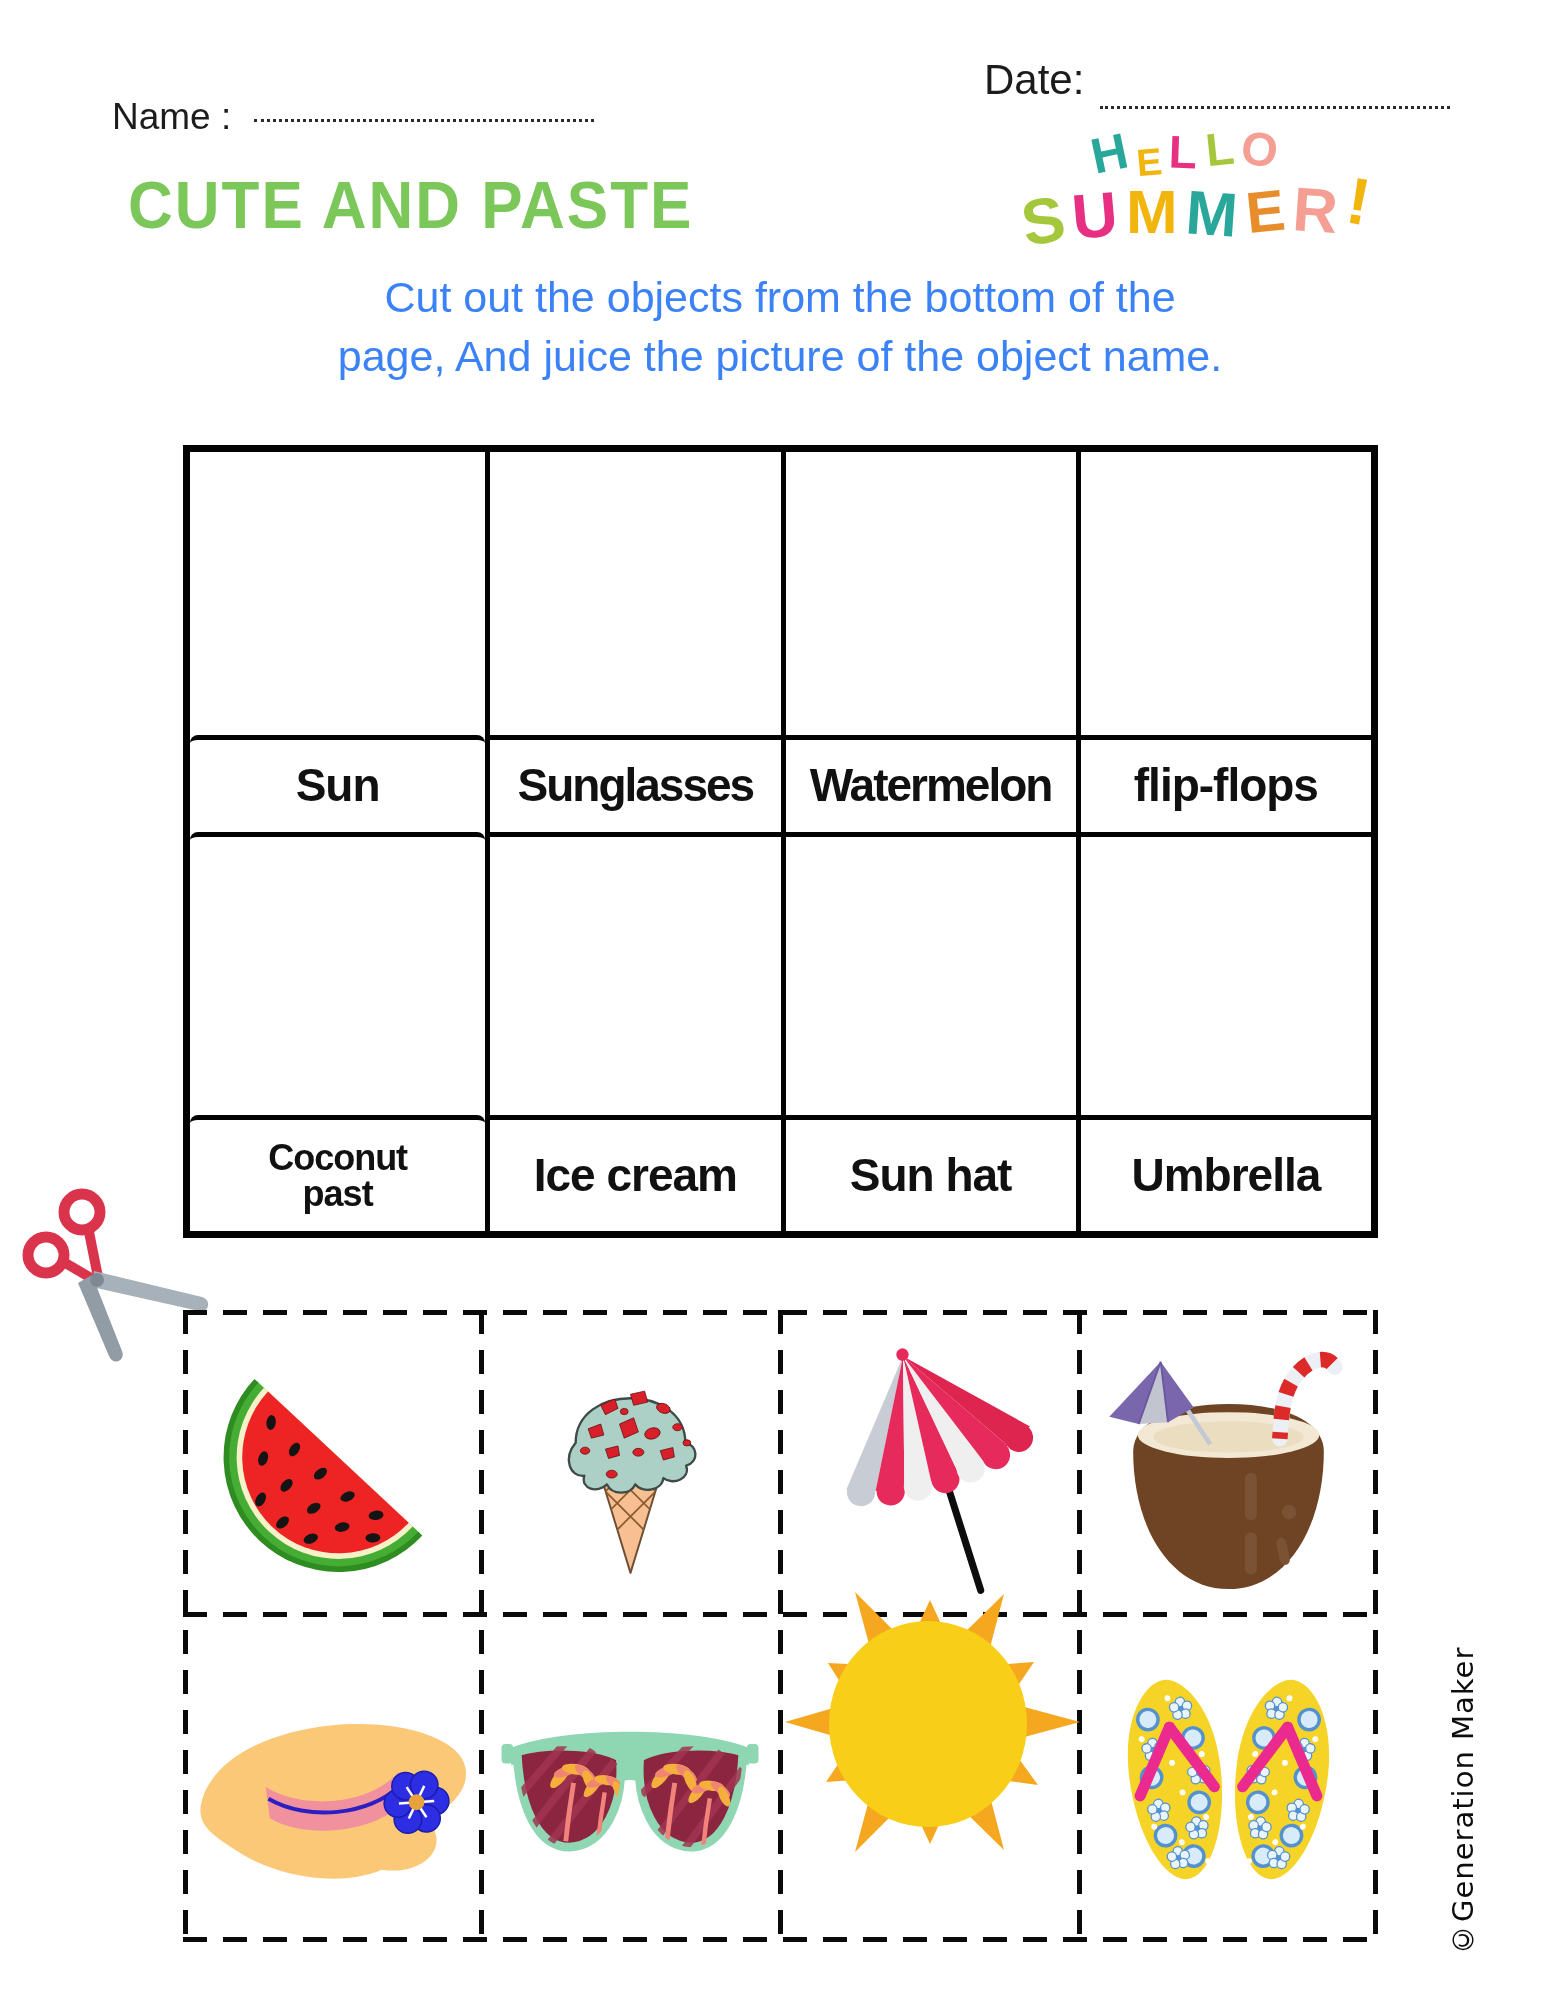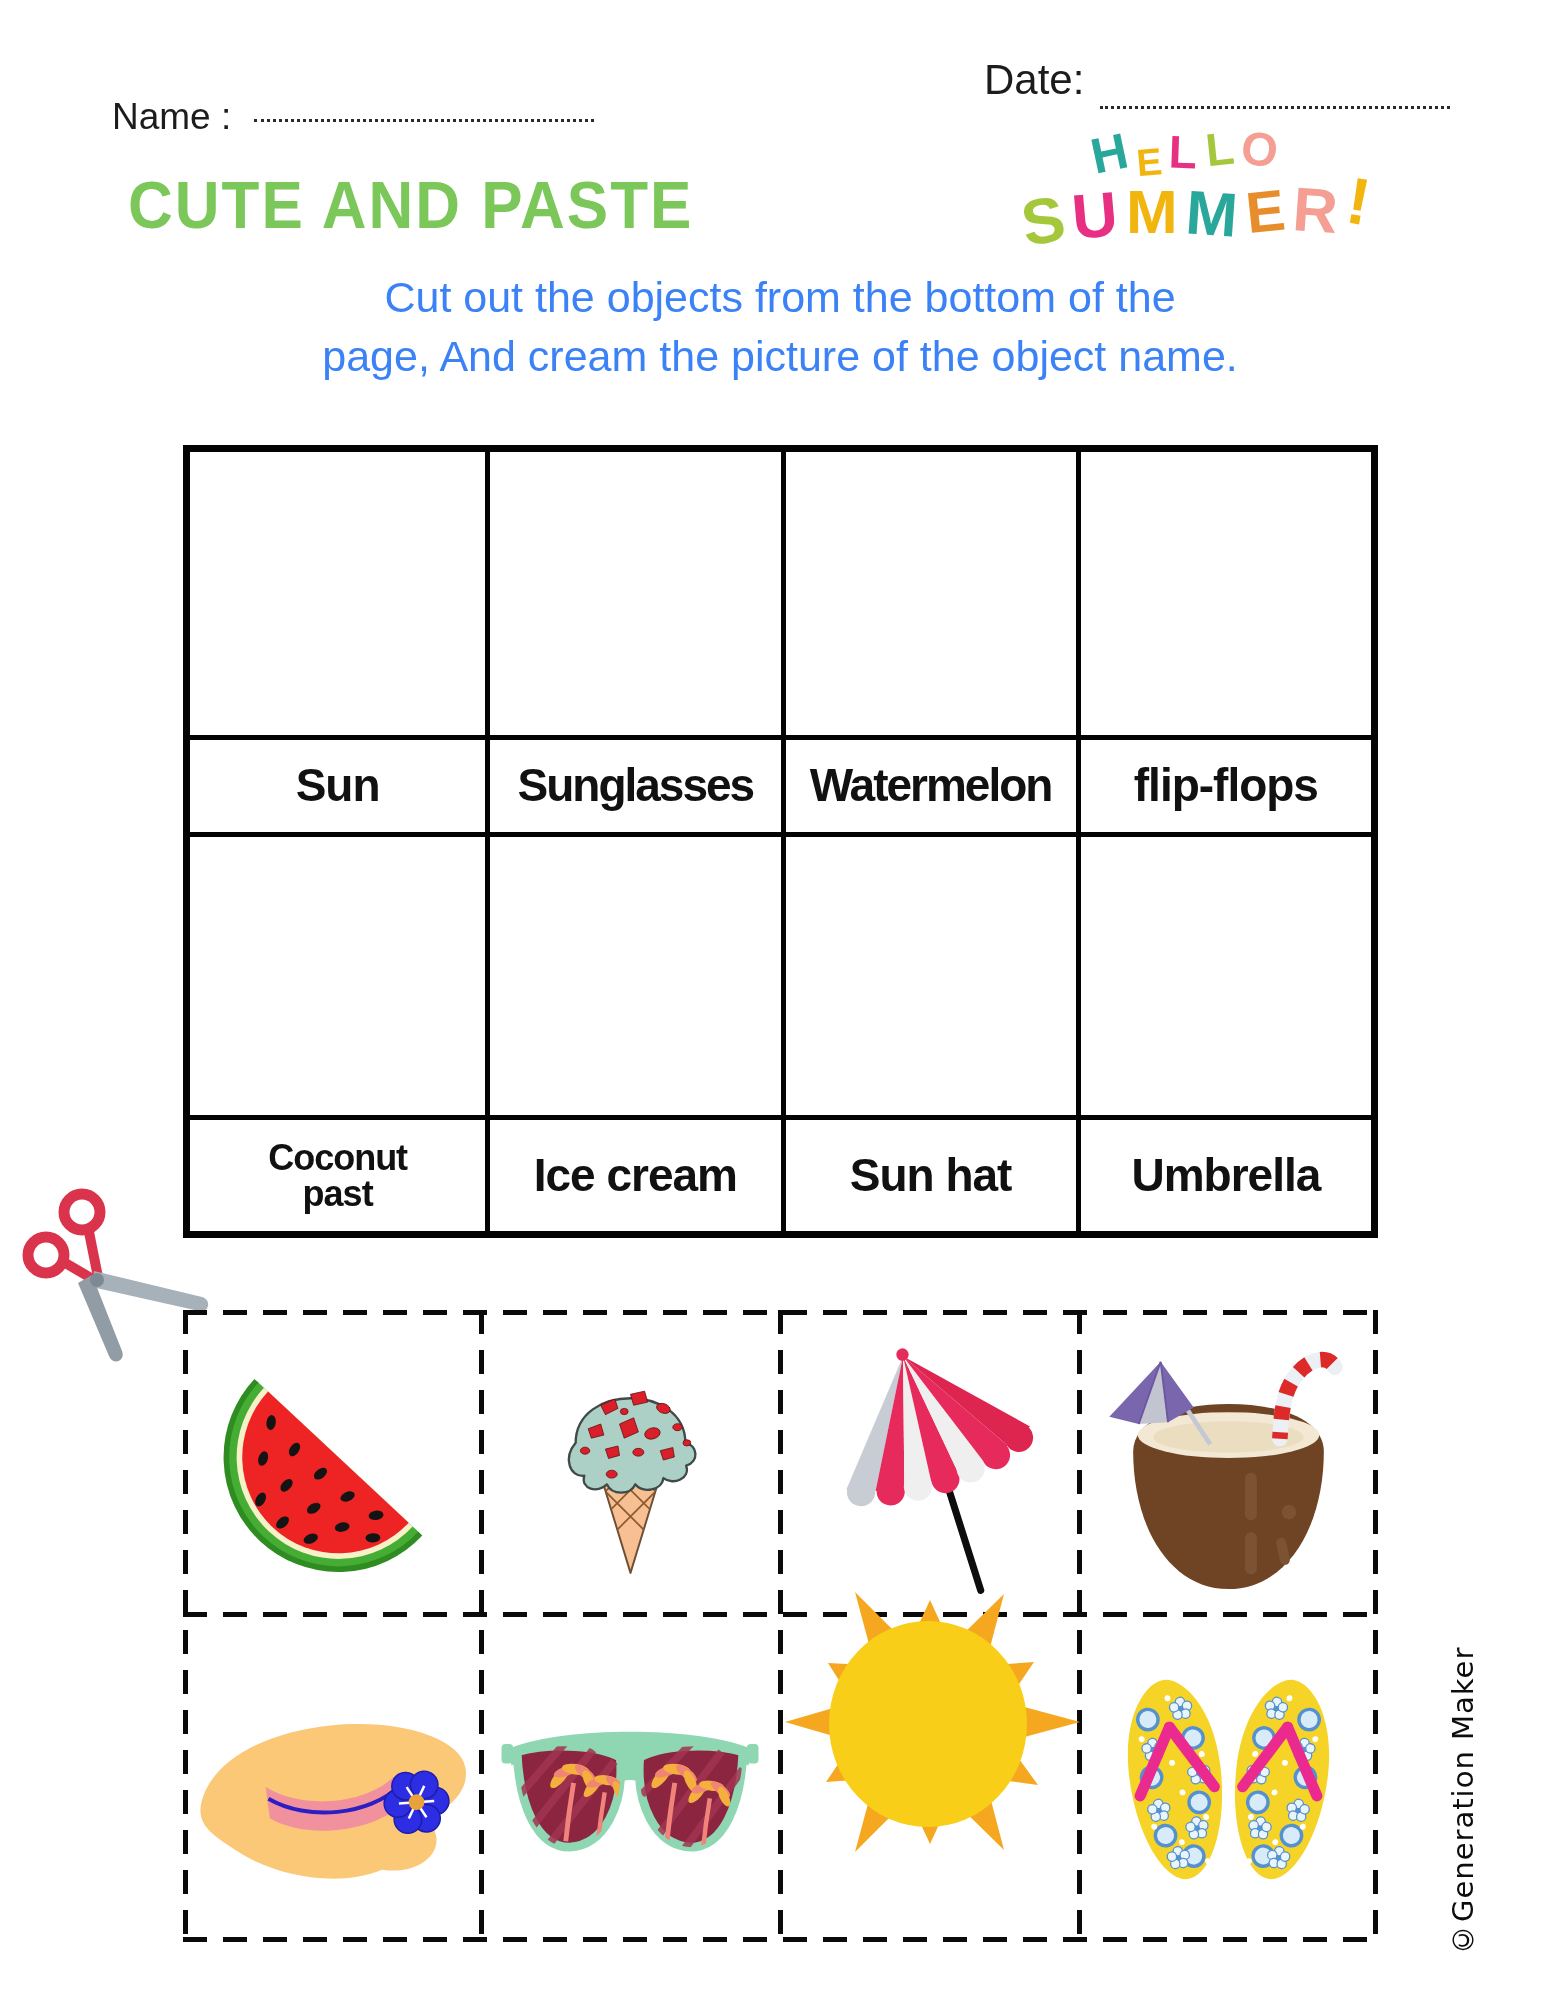--- a/index.html
+++ b/index.html
@@ -20,21 +20,21 @@
   .title{left:128px;top:166px;font-size:62px;font-weight:bold;letter-spacing:2px;
          transform:scaleY(1.08);transform-origin:left top;}
   .instructions{left:175px;top:268px;width:1210px;text-align:center;font-size:43px;
                 line-height:1.38;color:#3b82f6;}
   
   .ptable{left:183px;top:445px;width:1195px;height:793px;box-sizing:border-box;
           border:7px solid #030303;display:grid;grid-template-columns:repeat(4,1fr);
           grid-template-rows:283px 97px 283px 1fr;}
   .pcell{border-left:5px solid #030303;border-top:5px solid #030303;display:flex;
          align-items:center;justify-content:center;text-align:center;}
-  .pcell.c0{border-left:none;}
+  .pcell.c0{border-left:none;border-radius:8px;}
   .pcell.r0{border-top:none;}
   .plabel{font-size:46px;font-weight:bold;letter-spacing:-1px;white-space:pre-line;line-height:0.98;}
   .plabel.small{font-size:36px;}
   
   .cutgrid{left:183px;top:1310px;width:1195px;height:632px;}
   .cutcells{position:absolute;left:0;top:0;width:100%;height:100%;display:grid;
             grid-template-columns:repeat(4,1fr);grid-template-rows:307px 325px;z-index:1;}
   .ccell{display:flex;align-items:center;justify-content:center;}
   .ccell.sun-cell{align-items:flex-start;}
   .dh{position:absolute;left:0;width:100%;height:5px;z-index:0;
@@ -71,21 +71,21 @@
       <span class="lg" style="font-size: 62px; --r: 6deg; --ty: 2px; color: rgb(42, 167, 155);">M</span>
       <span class="lg" style="font-size: 58px; --r: -4deg; --ty: 0px; color: rgb(232, 141, 44);">E</span>
       <span class="lg" style="font-size: 62px; --r: 6deg; --ty: 2px; color: rgb(245, 158, 148);">R</span>
       <span class="lg" style="font-size: 66px; --r: 12deg; --ty: -4px; color: rgb(242, 181, 14);">!</span>
     </div>
   </div>
 
   <div class="abs title" style="color: rgb(123, 199, 90);">CUTE AND PASTE</div>
   <div class="abs instructions">
     <div>Cut out the objects from the bottom of the</div>
-    <div>page, And cream the picture of the object name.</div>
+    <div>page, And juice the picture of the object name.</div>
   </div>
 
   <div class="abs ptable">
     <div class="pcell c0 r0"></div>
     <div class="pcell r0"></div>
     <div class="pcell r0"></div>
     <div class="pcell r0"></div>
 
     <div class="pcell c0">
         <span class="plabel">Sun</span>

